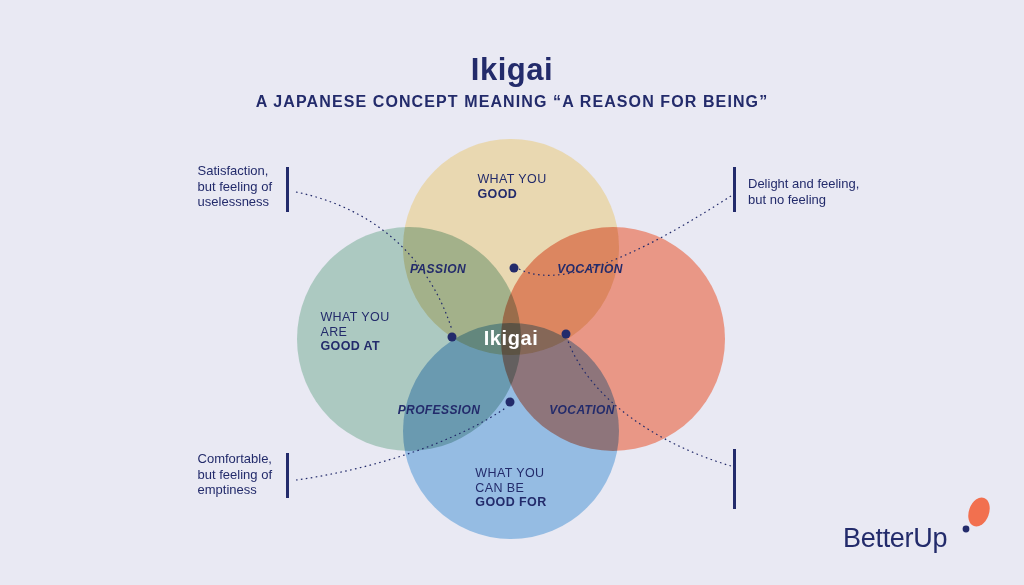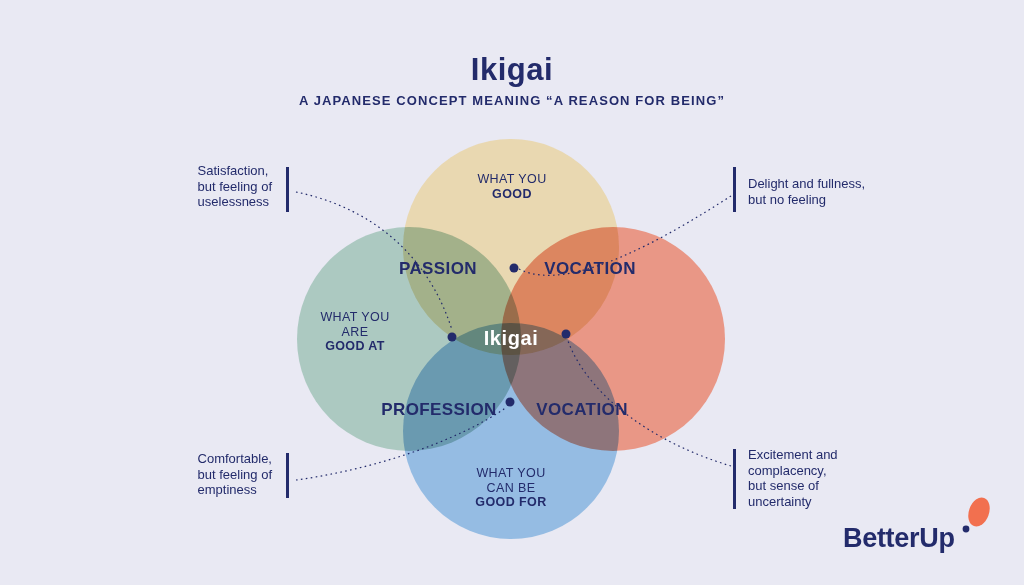--- a/index.html
+++ b/index.html
@@ -9,42 +9,42 @@
     background:var(--bg,#e9e9f3);
     font-family:"Liberation Sans", sans-serif;
     color:var(--navy,#232b6b);
   }
   .title {
     position:absolute; top:52px; left:0; width:100%; text-align:center;
     font-size:31px; font-weight:800; letter-spacing:.5px;
   }
   .subtitle {
     position:absolute; top:93px; left:0; width:100%; text-align:center;
-    font-size:13px; font-weight:600; letter-spacing:1.1px;
+    font-size:16px; font-weight:600; letter-spacing:1.1px;
   }
   .venn { position:absolute; top:0; left:0; }
   .conn { fill:none; stroke:var(--navy,#232b6b); stroke-width:1.2; stroke-dasharray:1.6 3.4; }
   .dot { fill:var(--navy,#232b6b); }
   .circle-label {
-    position:absolute; transform:translateX(-50%); text-align:center;
+    position:absolute; transform:translateX(-50%); 
     font-size:12.5px; line-height:14.5px; letter-spacing:.4px; font-weight:500;
   }
   .circle-label .b { font-weight:800; }
   .overlap-label {
     position:absolute; transform:translate(-50%,-50%);
-    font-size:17px; font-weight:800; letter-spacing:.4px;
+    font-size:12px; font-weight:800; letter-spacing:.4px;font-style:italic;
   }
   .center-label {
     position:absolute; transform:translate(-50%,-50%);
     color:var(--center_text,#ffffff); font-size:20px; font-weight:600; letter-spacing:.6px;
   }
   .callout { position:absolute; font-size:13px; line-height:15.5px; }
   .callout.ra { text-align:left; }
   .callout-bar { position:absolute; width:2.5px; background:var(--navy,#232b6b); }
-  .logo-text { position:absolute; left:843px; top:523px; font-size:27px; font-weight:700; letter-spacing:-.3px; }
+  .logo-text { position:absolute; left:843px; top:523px; font-size:27px; font-weight:400; letter-spacing:-.3px; }
 </style>
 </head>
 <body>
 
 <div class="stage">
 
   <div class="title">Ikigai</div>
   <div class="subtitle">A JAPANESE CONCEPT MEANING “A REASON FOR BEING”</div>
 
   <svg class="venn" width="1024" height="585" viewBox="0 0 1024 585">
@@ -97,35 +97,29 @@
   <div class="center-label" style="left:511px; top:338px">Ikigai</div>
 
   <div class="callout ra" style="right:752px; top:163px">
     <div>Satisfaction,</div>
     <div>but feeling of</div>
     <div>uselessness</div>
   </div>
   <div class="callout-bar" style="left:286px; top:167px; height:45px"></div>
 
   <div class="callout" style="left:748px; top:176px">
-    <div>Delight and fullness,</div>
+    <div>Delight and feeling,</div>
     <div>but no feeling</div>
   </div>
   <div class="callout-bar" style="left:733px; top:167px; height:45px"></div>
 
   <div class="callout ra" style="right:752px; top:451px">
     <div>Comfortable,</div>
     <div>but feeling of</div>
     <div>emptiness</div>
   </div>
   <div class="callout-bar" style="left:286px; top:453px; height:45px"></div>
 
-  <div class="callout" style="left:748px; top:447px">
-    <div>Excitement and</div>
-    <div>complacency,</div>
-    <div>but sense of</div>
-    <div>uncertainty</div>
-  </div>
   <div class="callout-bar" style="left:733px; top:449px; height:60px"></div>
 
   <div class="logo-text">BetterUp</div>
 
 </div>
 
 </body></html>

